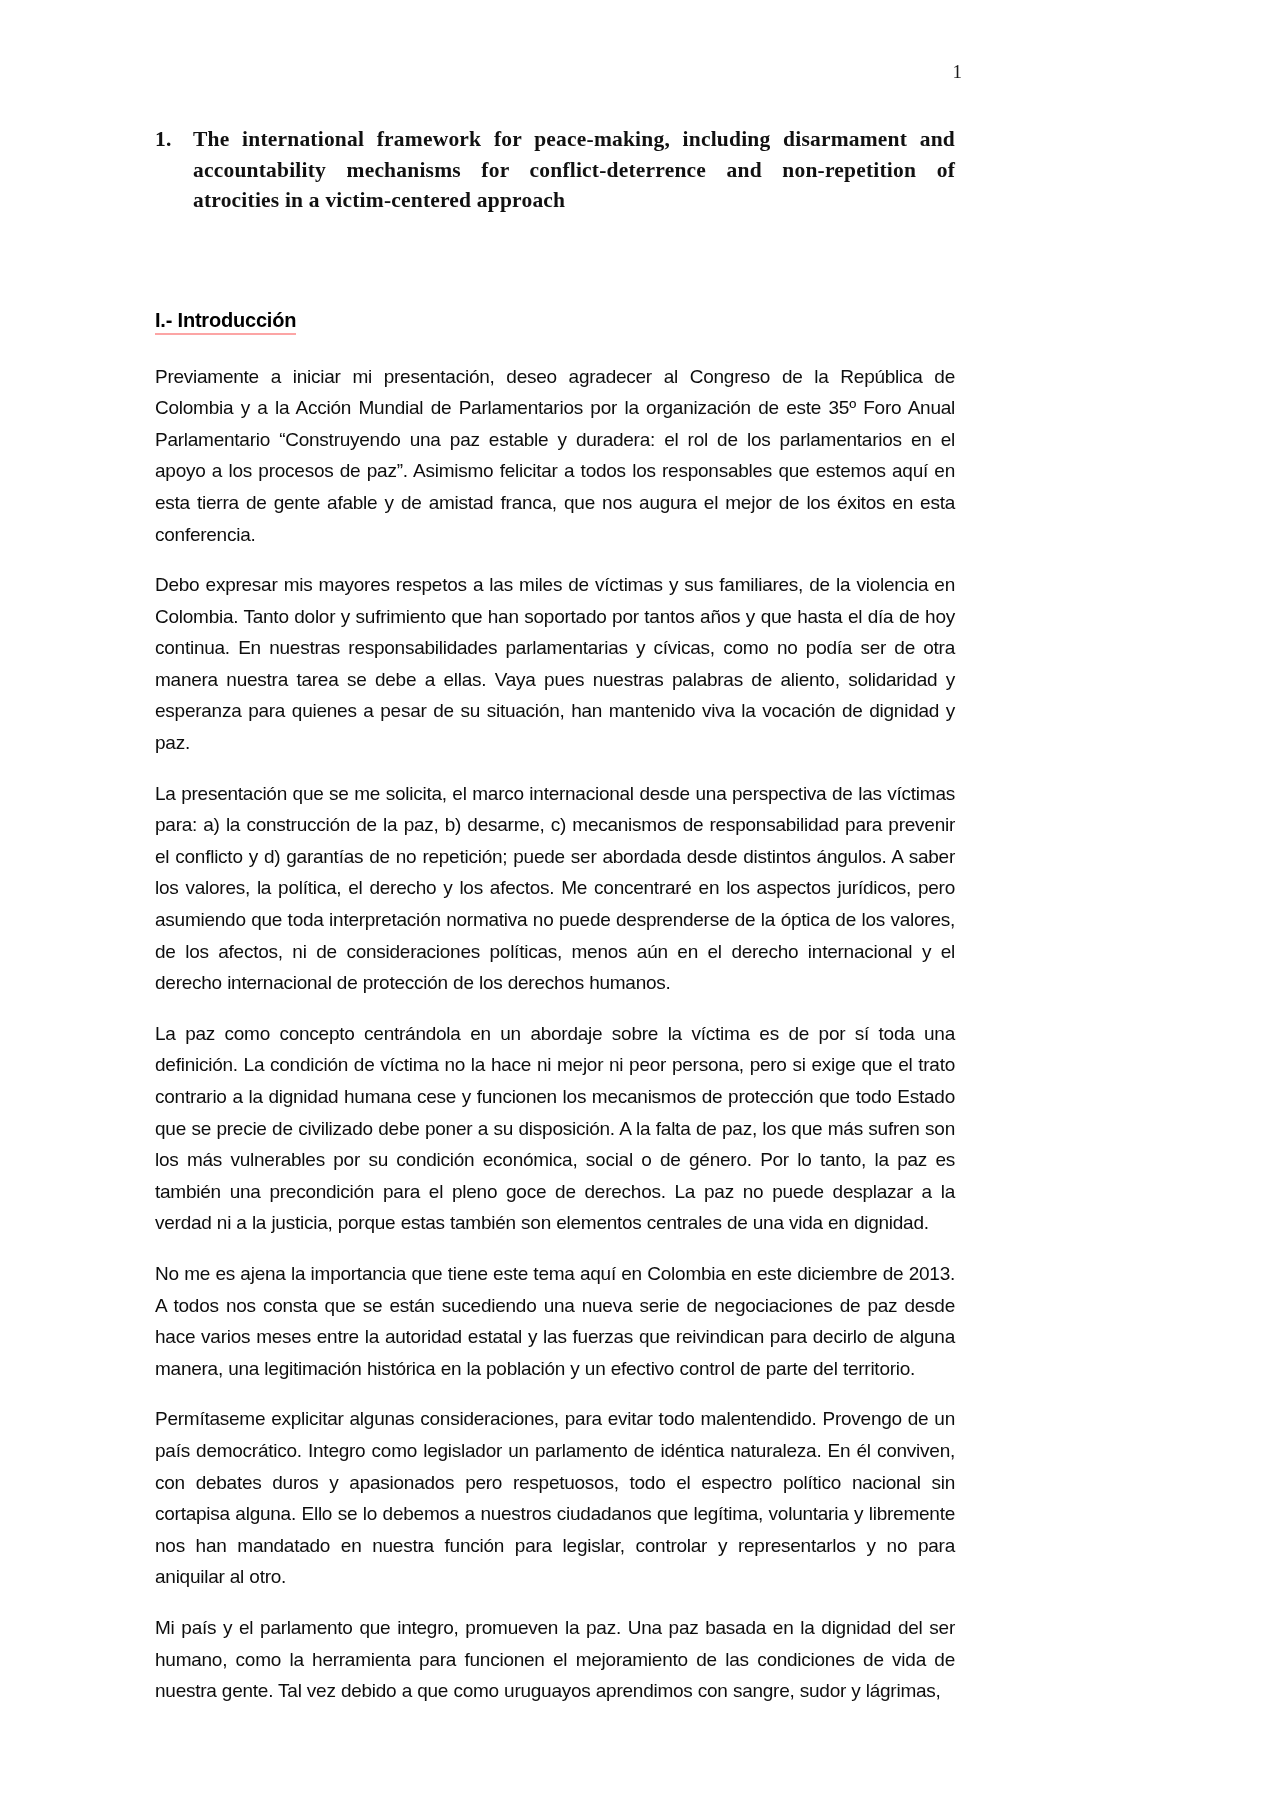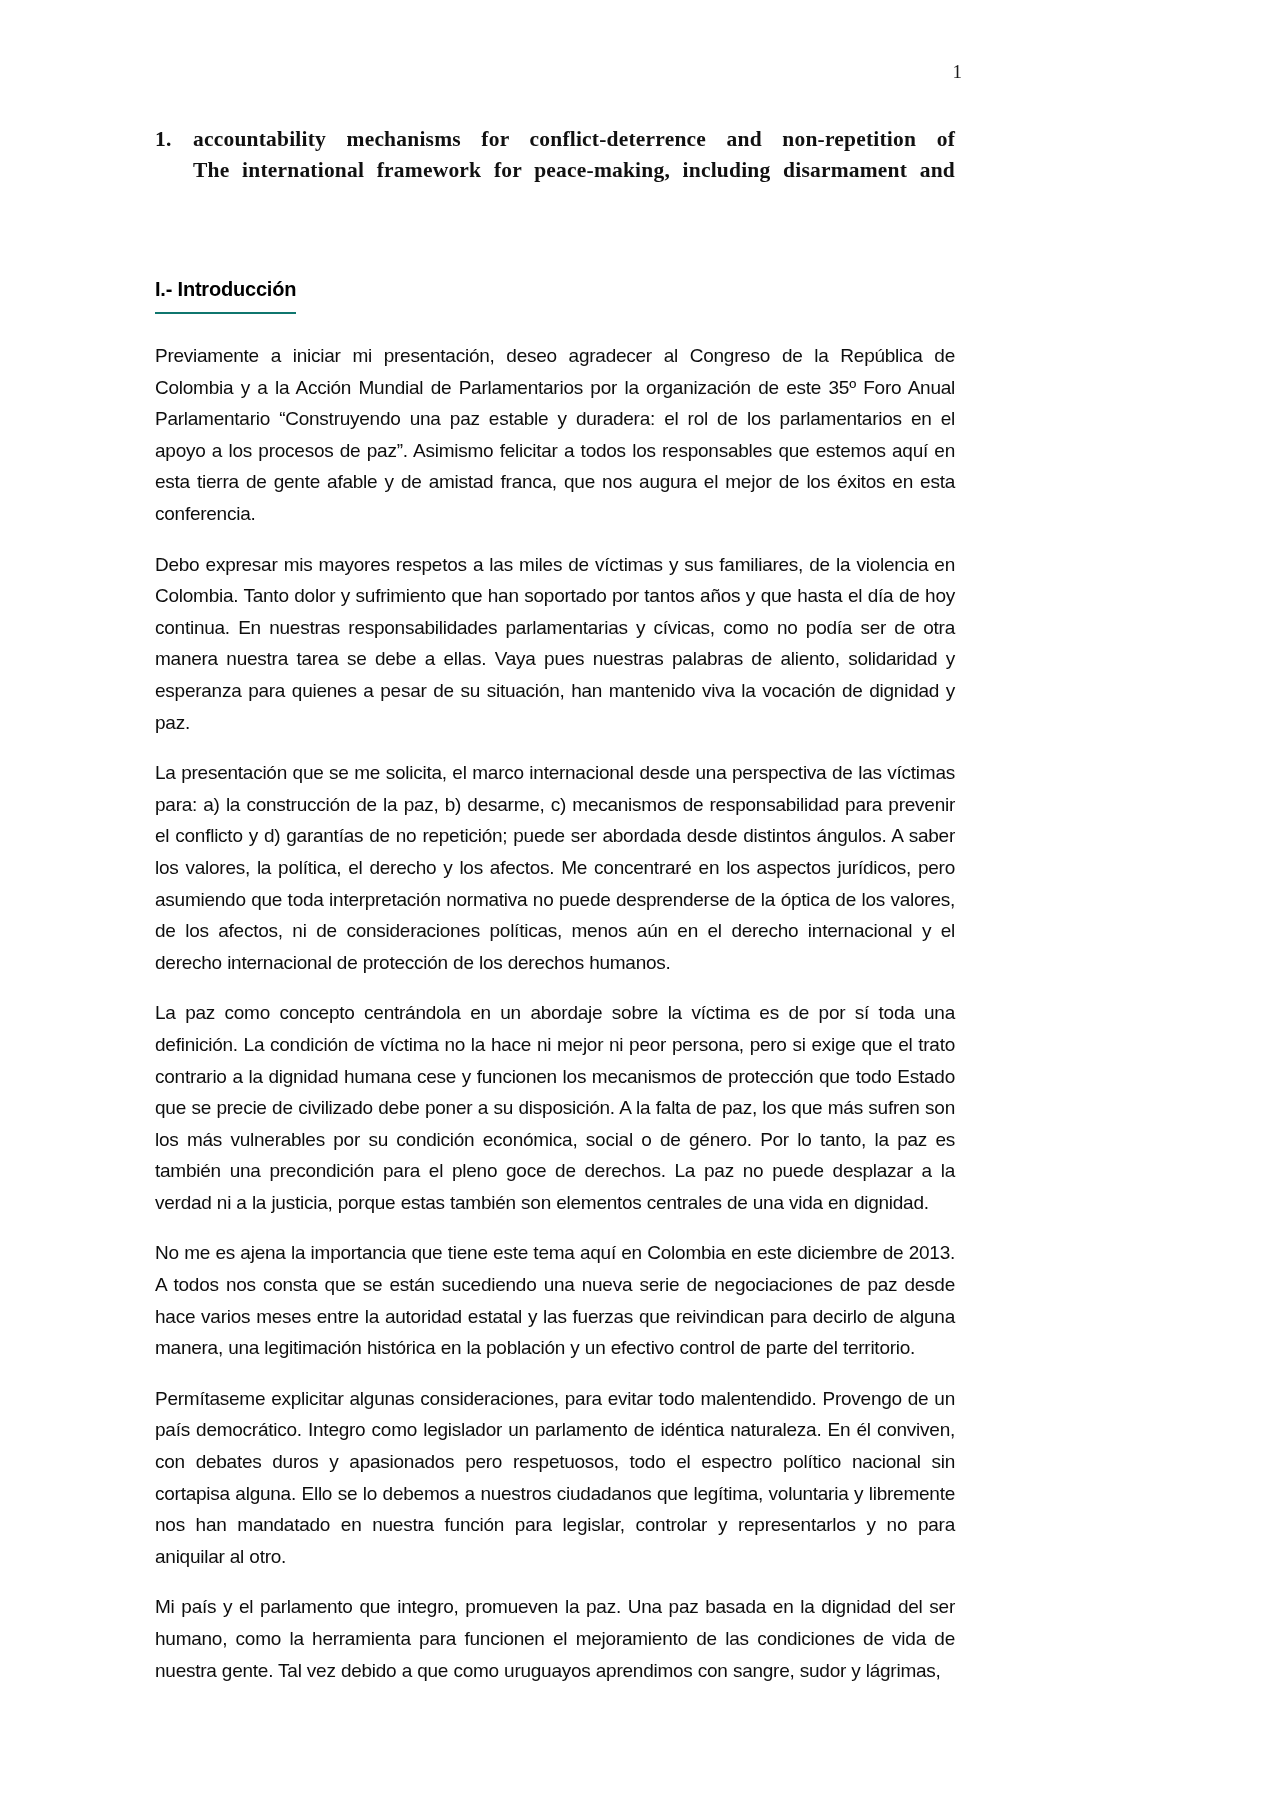--- a/index.html
+++ b/index.html
@@ -92,22 +92,22 @@
   .section-heading {
     margin: 92px 0 0 0;
     font-size: 20px;
     font-weight: bold;
     line-height: 1.2;
     letter-spacing: -0.2px;
     color: #000000;
   }
   .section-heading .u {
     display: inline-block;
-    border-bottom: 2px solid #0f766e;
-    padding-bottom: 11px;
+    border-bottom: 2px solid #fca5a5;
+    padding-bottom: 1px;
   }
 
   
   .body-copy {
     margin-top: 26px;
   }
   p.para {
     margin: 16px 0 19px 0;
     font-size: 19px;
     line-height: 31.6px;
@@ -127,22 +127,23 @@
 
 <div class="page">
 
   <div class="page-number">1</div>
 
   <div class="content">
 
     <div class="doc-title">
       <span class="num">1.</span>
       <span class="title-text">
+        <span class="tline j">The international framework for peace-making, including disarmament and</span>
         <span class="tline j">accountability mechanisms for conflict-deterrence and non-repetition of</span>
-        <span class="tline j">The international framework for peace-making, including disarmament and</span>
+        <span class="tline l">atrocities in a victim-centered approach</span>
       </span>
     </div>
 
     <div class="section-heading">
       <span class="u">I.- Introducción</span>
     </div>
 
     <div class="body-copy">
       <p class="para">Previamente a iniciar mi presentación, deseo agradecer al Congreso de la República de Colombia y a la Acción Mundial de Parlamentarios por la organización de este 35º Foro Anual Parlamentario  “Construyendo una paz estable y duradera: el rol de los parlamentarios en el apoyo a los procesos de paz”. Asimismo felicitar a todos los responsables que estemos aquí en esta tierra de gente afable y de amistad franca, que nos augura el mejor de los éxitos en esta conferencia.</p>
       <p class="para">Debo expresar mis mayores respetos a las miles de víctimas y sus familiares, de la violencia en Colombia. Tanto dolor y sufrimiento que han soportado por tantos años y que hasta el día de hoy continua. En nuestras responsabilidades parlamentarias y cívicas, como no podía ser de otra manera nuestra tarea se debe a ellas. Vaya pues nuestras palabras de aliento, solidaridad y esperanza para quienes a pesar de su situación, han mantenido viva la vocación de dignidad y paz.</p>

